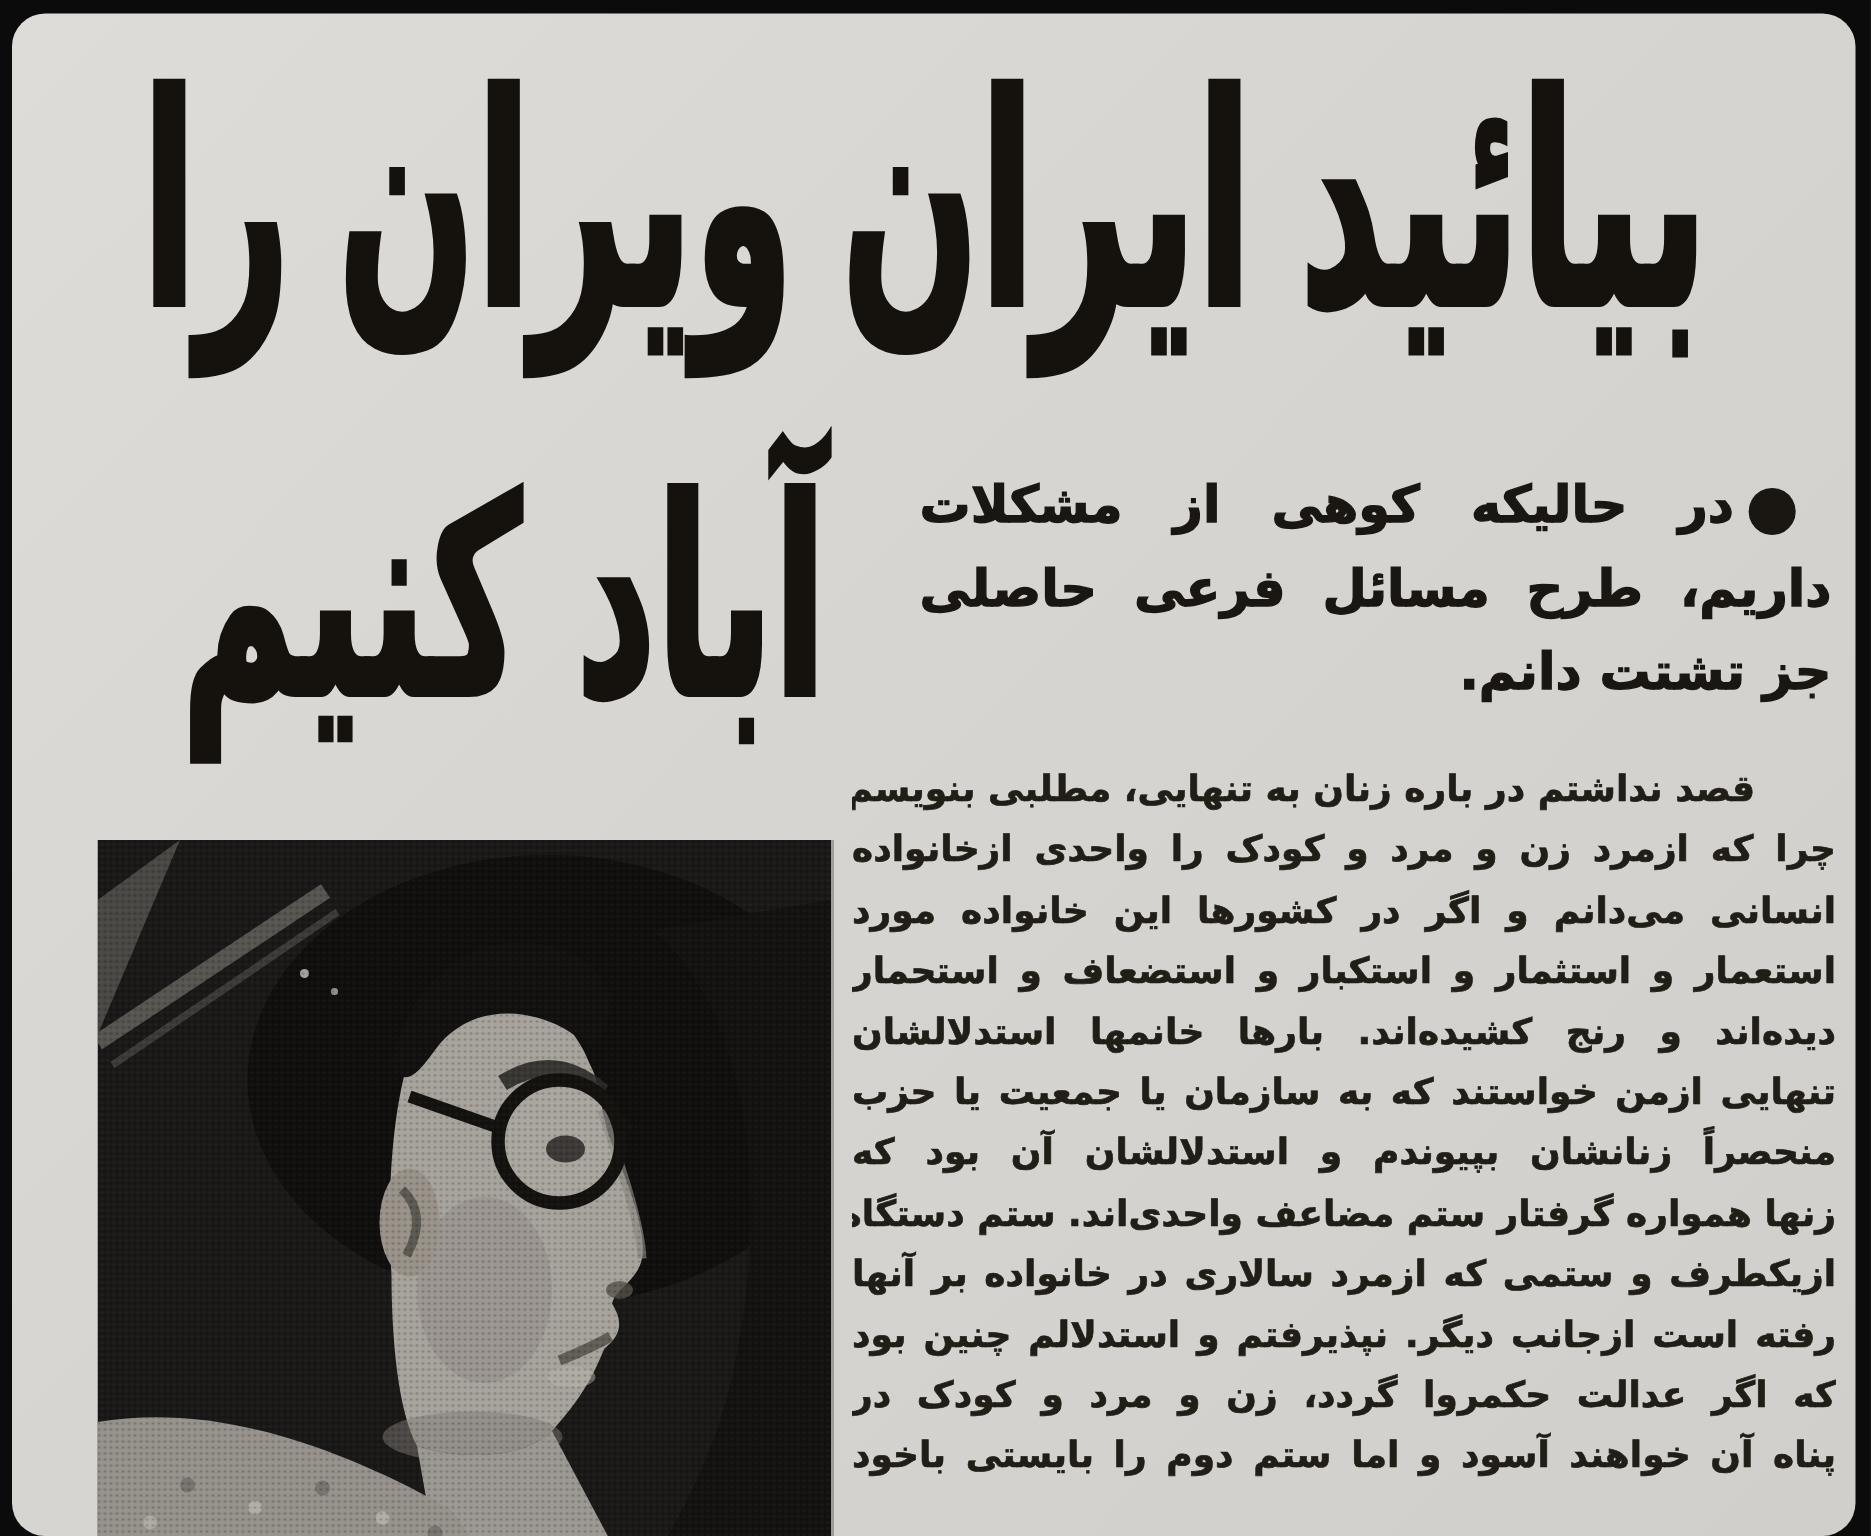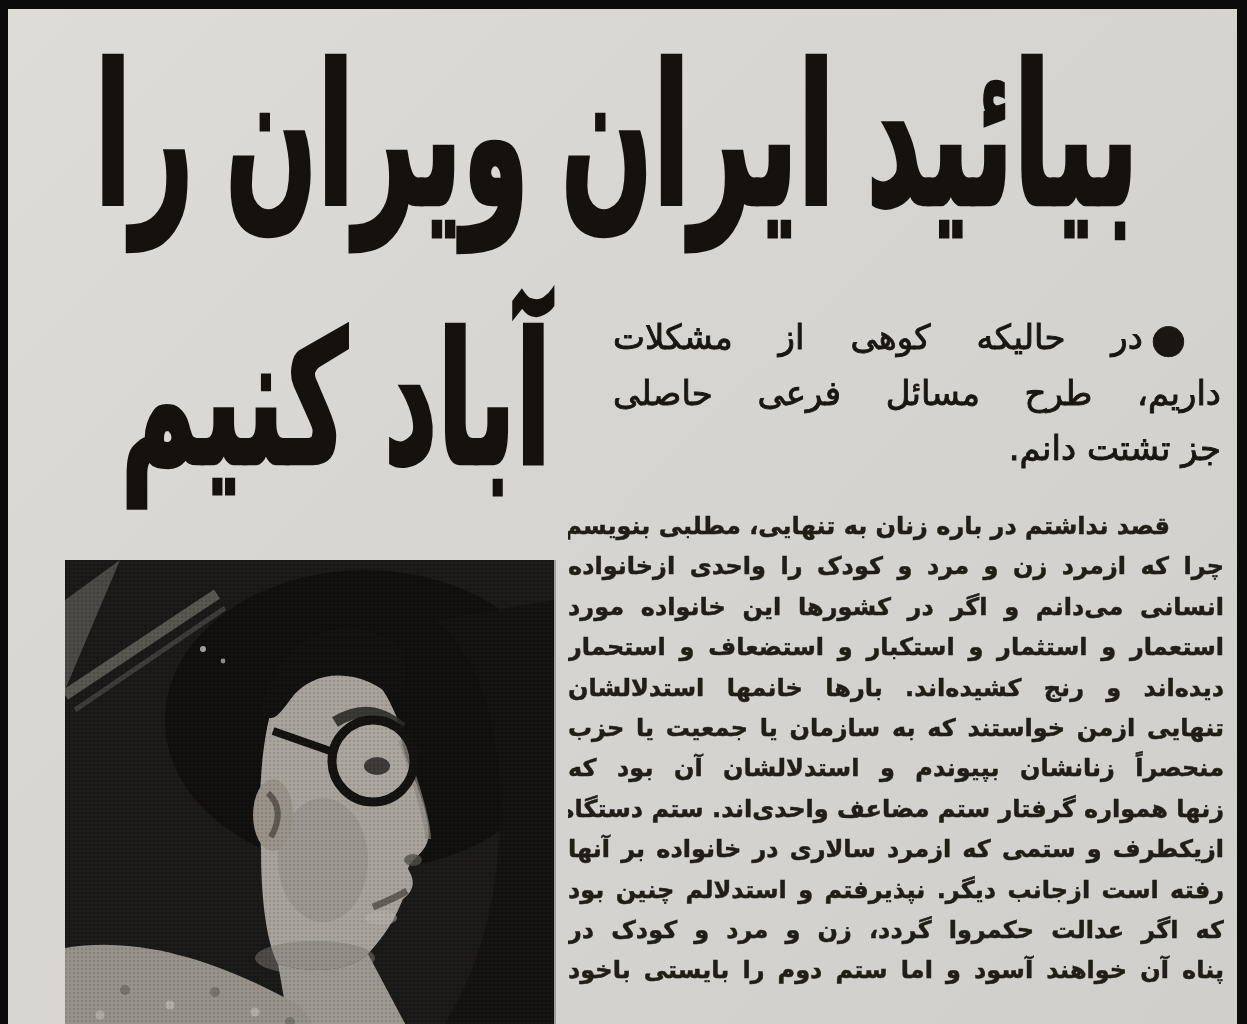--- a/index.html
+++ b/index.html
@@ -7,20 +7,21 @@
     position:relative;
     width:1247px;height:1024px;
     overflow:hidden;
     background:#0b0b0b; 
     font-family:"DejaVu Sans", sans-serif;
   }
   
   #paper{
     position:absolute;left:8px;top:9px;right:10px;bottom:0;
     background:linear-gradient(135deg,#dedcd8 0%,#d7d5d1 45%,#d0cfcb 100%);
+    border-radius:22px;
   }
   
   .headline{
     position:absolute;
     white-space:nowrap;
     text-align:center;
     font-weight:bold;
     color:#15120d;
     -webkit-text-stroke:2.5px #15120d;
     line-height:1.05;
@@ -36,21 +37,21 @@
   #headline2{
     left:52px;top:296px;width:552px;
     font-size:104px;
     transform:scaleY(1.75);
     transform-origin:center top;
   }
   
   #lead{
     position:absolute;top:301px;right:16px;width:608px;
     direction:rtl;
-    font-size:34px;font-weight:normal;
+    font-size:34px;font-weight:bold;
     -webkit-text-stroke:0.9px #1a1712;
     line-height:55px;
     color:#1a1712;
   }
   #lead .lead-line{text-align:justify;text-align-last:justify;}
   #lead .lead-line.last{text-align:right;text-align-last:right;}
   #lead .bullet{font-size:40px;vertical-align:-3px;padding-left:8px;}
   
   #bodycol{
     position:absolute;top:497px;right:13px;width:656px;

